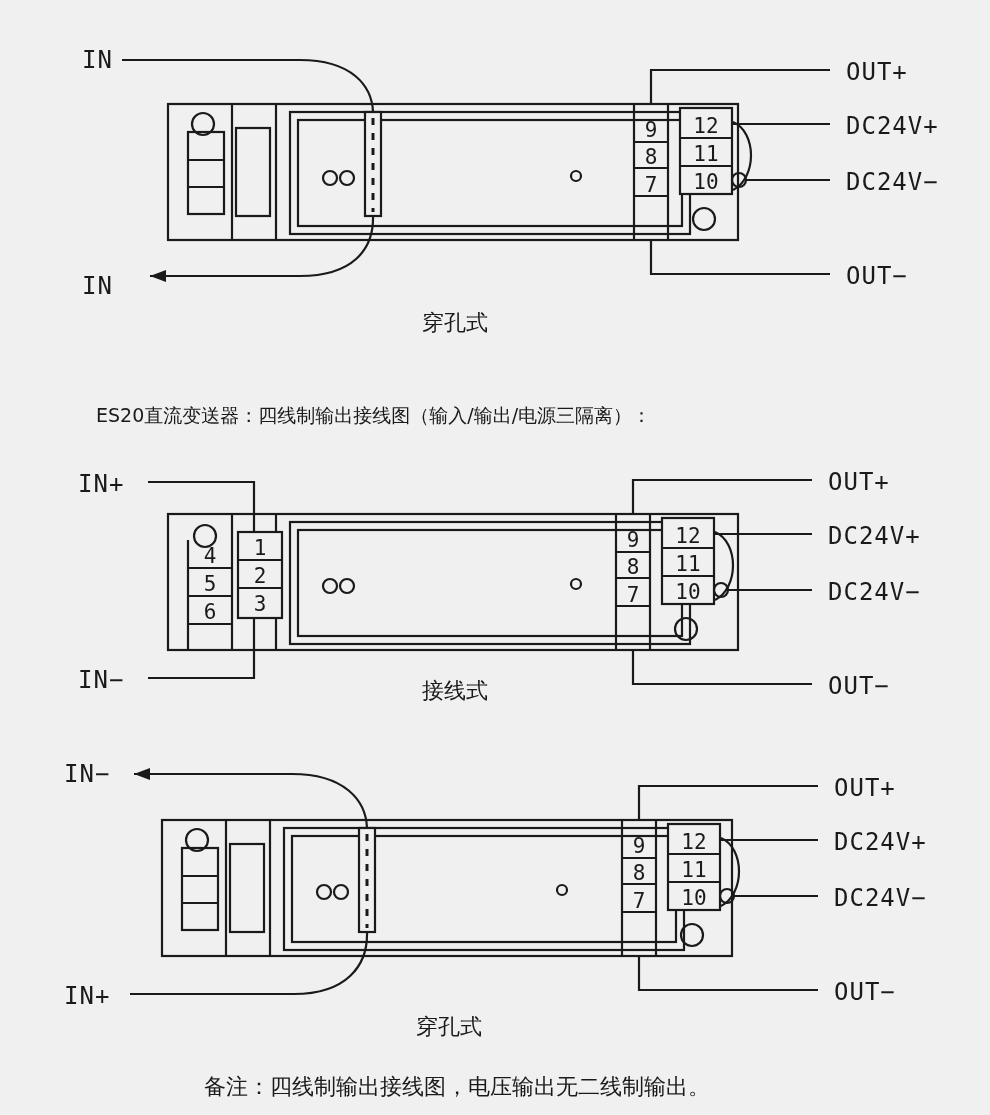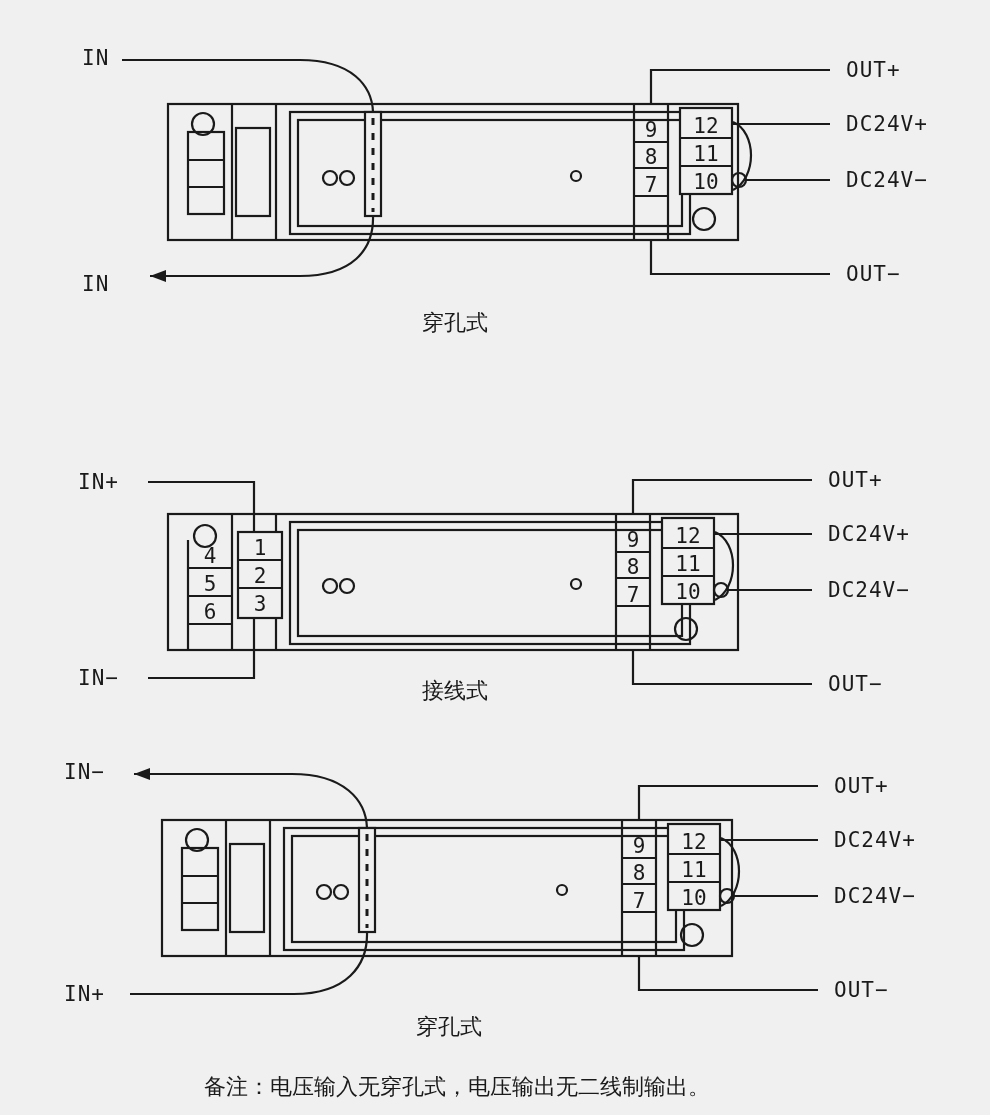--- a/index.html
+++ b/index.html
@@ -10,21 +10,21 @@
     color:#1a1a1a;
     position:relative;
     overflow:hidden;
   }
   .stage{position:absolute;left:0;top:0;width:990px;height:1115px;}
   svg.diagram{position:absolute;left:0;top:0;width:990px;height:1115px;}
 
   .lbl{
     position:absolute;
     font-family:"DejaVu Sans Mono","Liberation Mono",monospace;
-    font-size:21px;
+    font-size:24px;
     letter-spacing:1px;
     white-space:nowrap;
     color:#1a1a1a;
   }
   .cap{
     position:absolute;
     font-family:"DejaVu Sans","Liberation Sans",sans-serif;
     font-size:22px;
     white-space:nowrap;
     color:#1a1a1a;
@@ -197,20 +197,21 @@
   <div class="term" style="left:634px;top:118px;width:34px;">9</div>
   <div class="term" style="left:634px;top:145px;width:34px;">8</div>
   <div class="term" style="left:634px;top:173px;width:34px;">7</div>
 
   <div class="term" style="left:680px;top:114px;width:52px;">12</div>
   <div class="term" style="left:680px;top:142px;width:52px;">11</div>
   <div class="term" style="left:680px;top:170px;width:52px;">10</div>
 
   <div class="cap" style="left:422px;top:308px;">穿孔式</div>
 
+  <div class="heading" style="left:96px;top:403px;">ES20直流变送器：四线制输出接线图（输入/输出/电源三隔离）：</div>
 
   <div class="lbl" style="left:78px;top:470px;">IN+</div>
   <div class="lbl" style="left:78px;top:666px;">IN−</div>
 
   <div class="lbl" style="left:828px;top:468px;">OUT+</div>
   <div class="lbl" style="left:828px;top:522px;">DC24V+</div>
   <div class="lbl" style="left:828px;top:578px;">DC24V−</div>
   <div class="lbl" style="left:828px;top:672px;">OUT−</div>
 
   <div class="term" style="left:188px;top:544px;width:44px;">4</div>
@@ -242,15 +243,15 @@
   <div class="term" style="left:622px;top:834px;width:34px;">9</div>
   <div class="term" style="left:622px;top:861px;width:34px;">8</div>
   <div class="term" style="left:622px;top:889px;width:34px;">7</div>
 
   <div class="term" style="left:668px;top:830px;width:52px;">12</div>
   <div class="term" style="left:668px;top:858px;width:52px;">11</div>
   <div class="term" style="left:668px;top:886px;width:52px;">10</div>
 
   <div class="cap" style="left:416px;top:1012px;">穿孔式</div>
 
-  <div class="note" style="left:204px;top:1072px;">备注：电压输入无穿孔式，电压输出无二线制输出。</div>
+  <div class="note" style="left:204px;top:1072px;">备注：四线制输出接线图，电压输出无二线制输出。</div>
 
 </div>
 
 </body></html>

